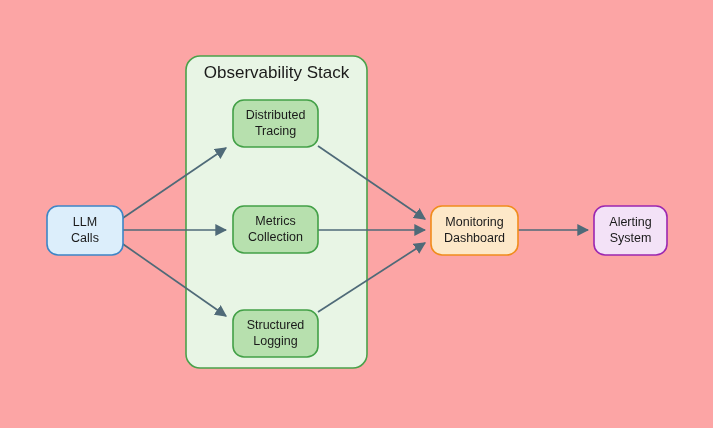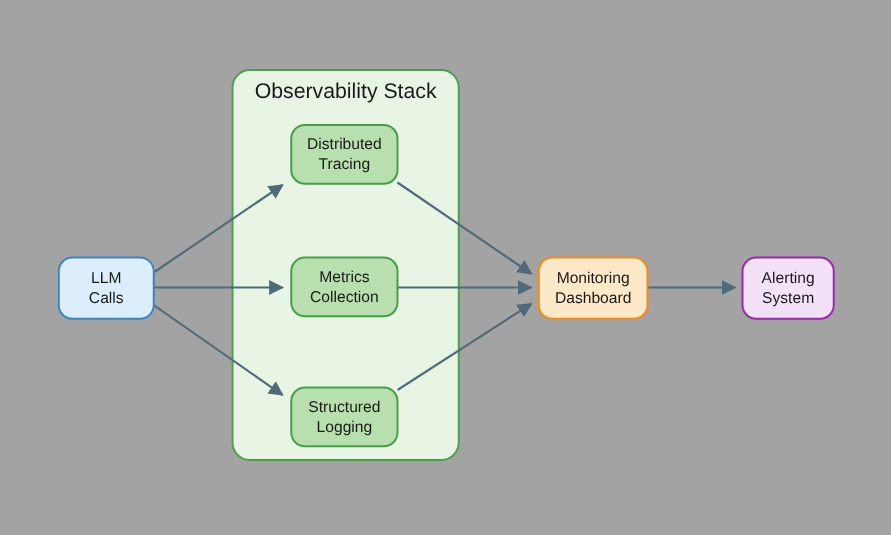--- a/index.html
+++ b/index.html
@@ -7,21 +7,21 @@
     padding: 0;
     background: #ffffff;
   }
   body {
     font-family: "Liberation Sans", sans-serif;
   }
   #diagram-root {
     position: relative;
     width: 713px;
     height: 428px;
-    background: #a3a3a3;
+    background: #fca5a5;
     overflow: hidden;
   }
   svg.canvas {
     position: absolute;
     top: 0;
     left: 0;
     width: 713px;
     height: 428px;
   }
   .node-label {

